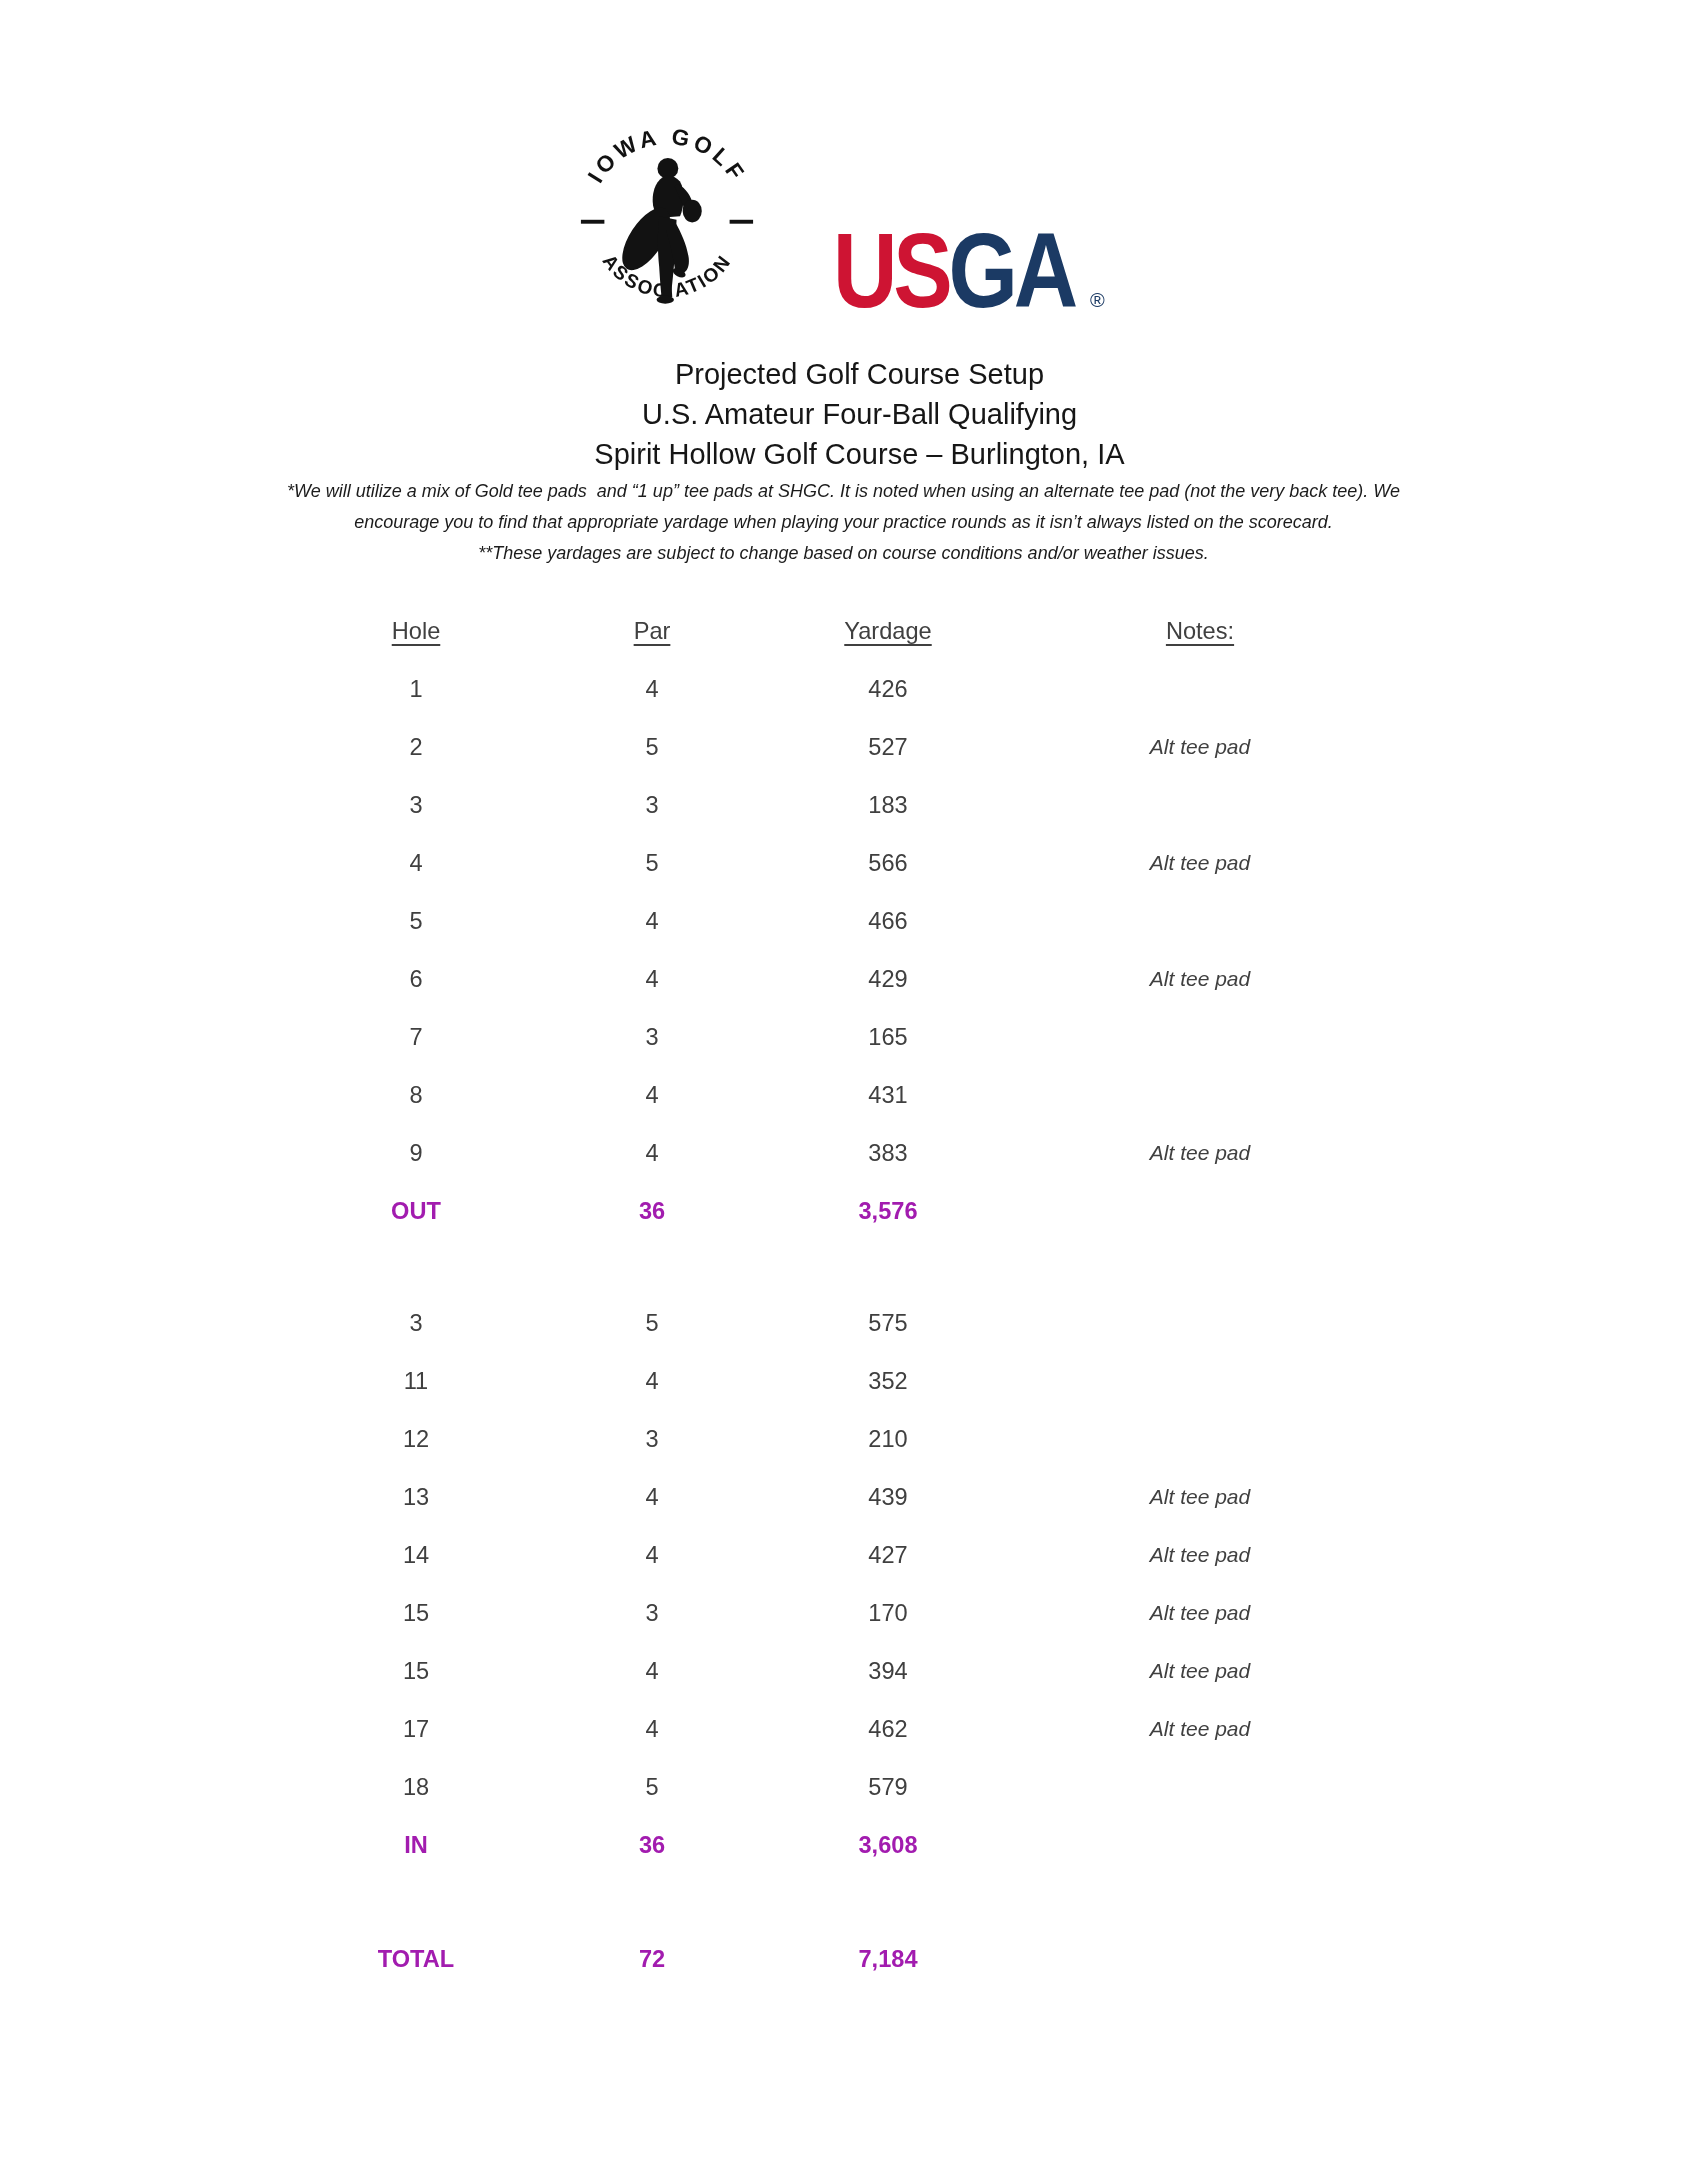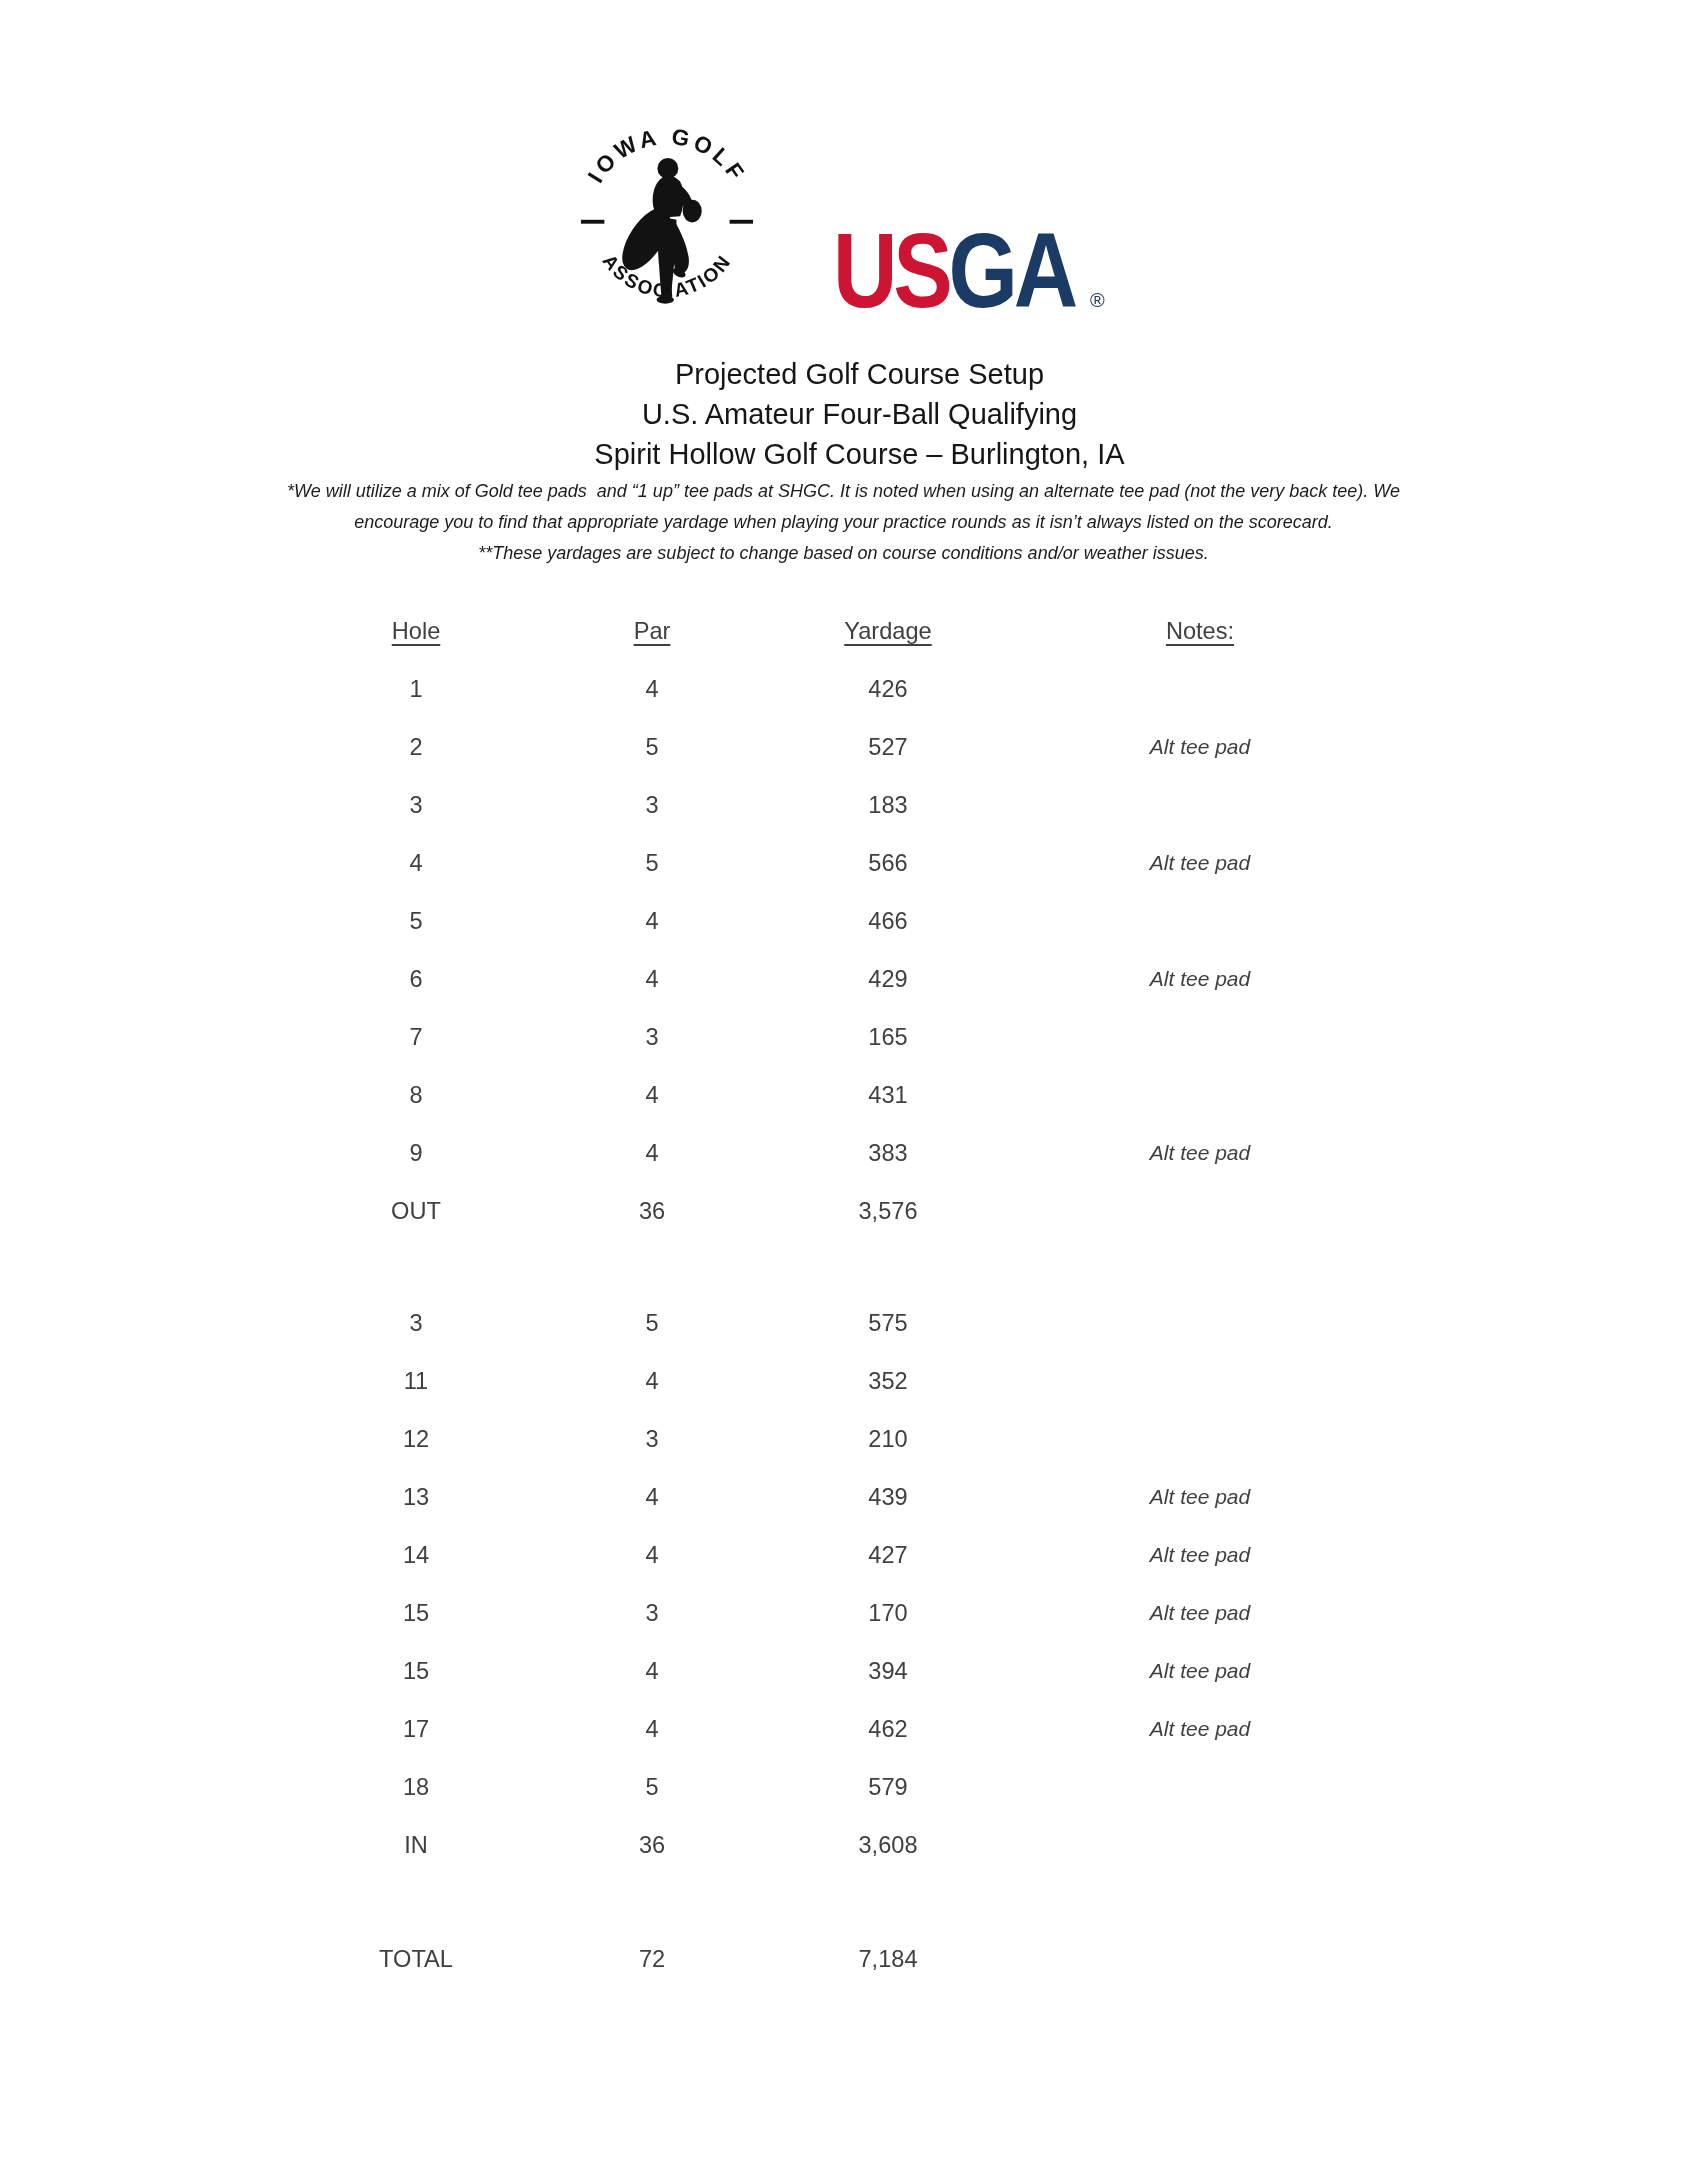--- a/index.html
+++ b/index.html
@@ -49,21 +49,21 @@
     color:#404040;
     font-size:23.6px;
   }
   .t-row .cell{text-align:center;}
   .t-row .cell.notes{font-style:italic;font-size:21px;}
   .t-row.head .cell{
     text-decoration:underline;
     text-underline-offset:5px;
     text-decoration-thickness:1.7px;
   }
-  .t-row.bold{color:#404040;font-weight:400;font-size:23.6px;}
+  .t-row.bold{color:#a21caf;font-weight:700;font-size:23.6px;}
   .t-spacer{width:100%;}
 </style>
 </head>
 <body>
 
 <div class="page">
 
   <svg class="iga-logo" viewBox="0 0 200 230" xmlns="http://www.w3.org/2000/svg">
     <defs>
       <path id="arcTop" d="M 14,96 A 87,87 0 0 1 186,96" fill="none"></path>

